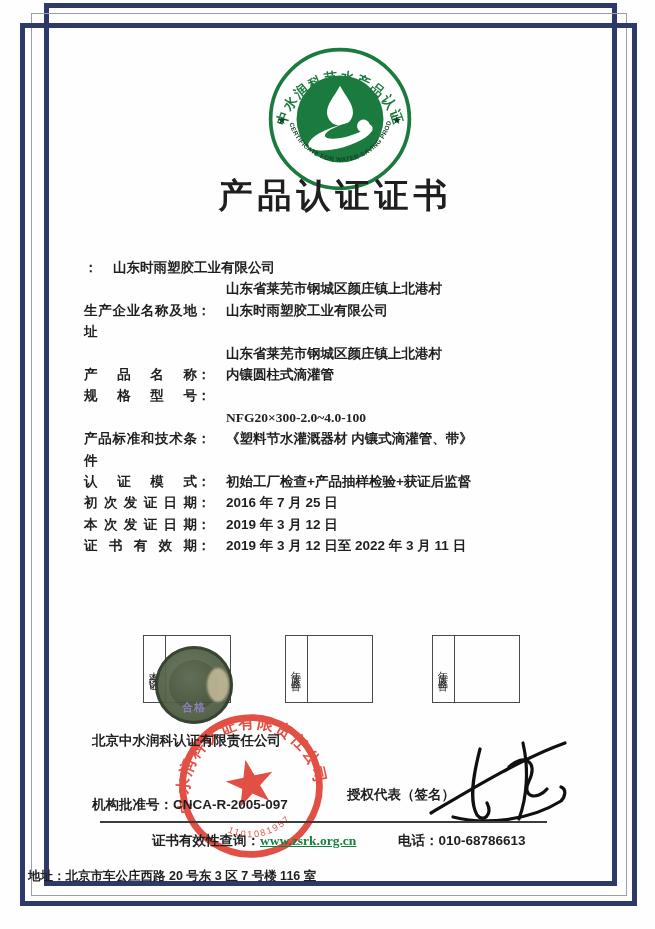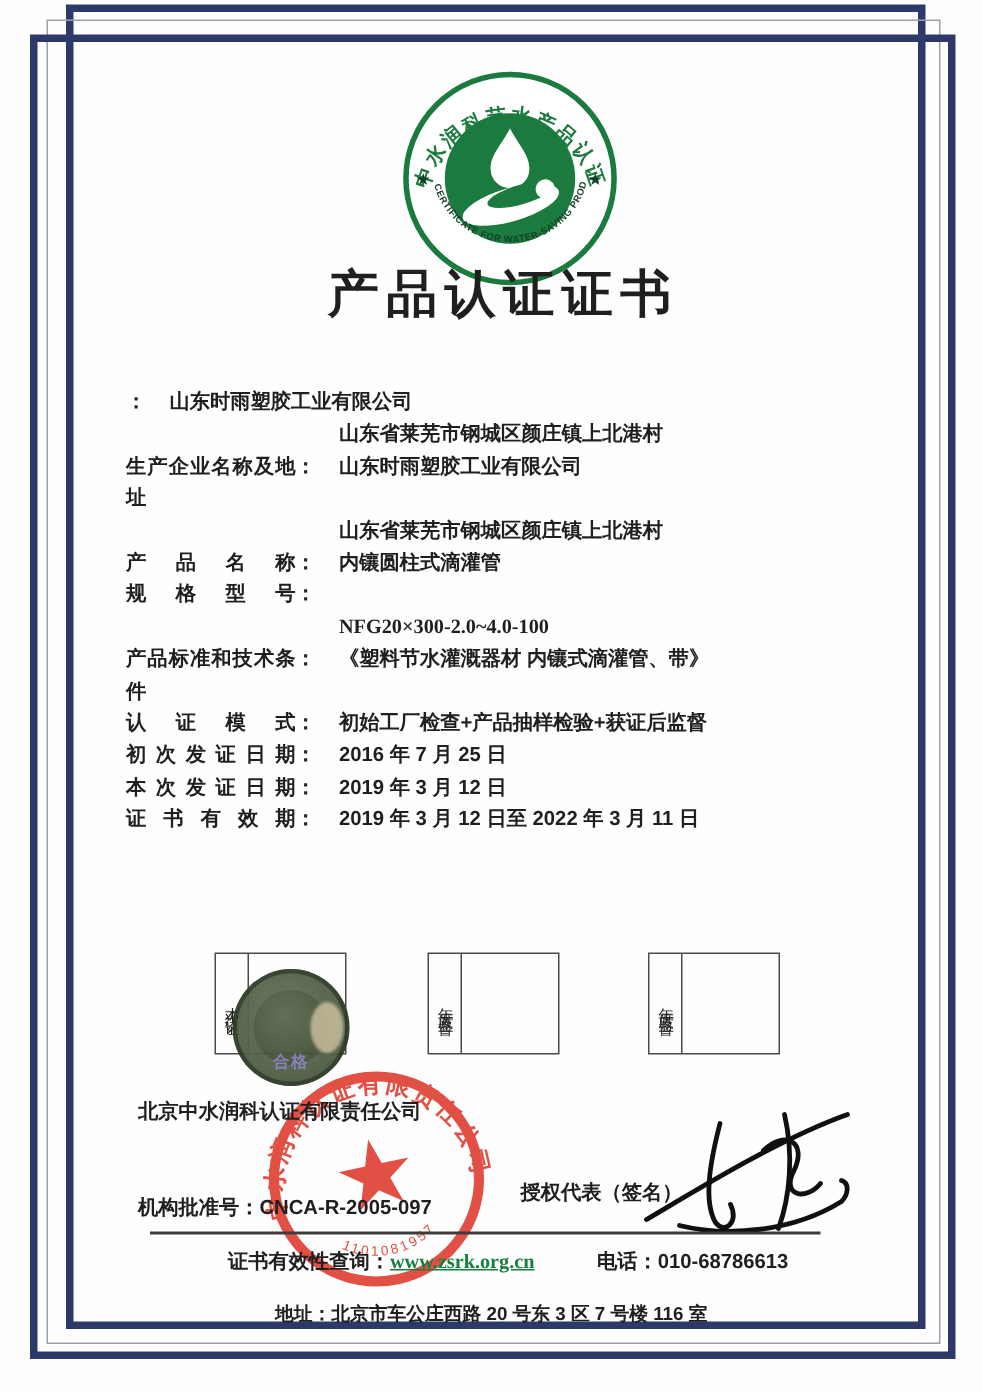--- a/index.html
+++ b/index.html
@@ -44,21 +44,21 @@
         transform:rotate(-12deg);opacity:.88;mix-blend-mode:multiply;}
   .f-company{position:absolute;left:92px;top:732px;font-size:13.5px;font-weight:600;}
   .f-approval{position:absolute;left:92px;top:796px;font-size:13.5px;font-weight:600;}
   .f-rep{position:absolute;left:347px;top:774px;font-size:13.5px;font-weight:600;margin-top:12px;}
   .signature{position:absolute;left:425px;top:731px;width:150px;height:96px;}
   .f-rule{position:absolute;left:100px;top:821px;width:447px;height:1.5px;background:#3c3c3c;}
   .f-query{position:absolute;left:152px;top:832px;font-size:13.5px;font-weight:600;}
   .f-query .url{font-family:"Liberation Serif","DejaVu Serif",serif;font-weight:bold;
         text-decoration:underline;color:#15803d;}
   .f-phone{position:absolute;left:398px;top:832px;font-size:13.5px;font-weight:600;}
-  .f-addr{position:absolute;left:0;right:0;top:868px;text-align:center;font-size:12.5px;font-weight:600;}
+  .f-addr{position:absolute;left:0;right:0;top:868px;font-size:12.5px;font-weight:600;padding-left:28px;}
 </style>
 </head>
 <body>
 
 <div class="page">
 
   <div class="frameA"></div>
   <div class="frameC"></div>
   <div class="frameB"></div>
 

